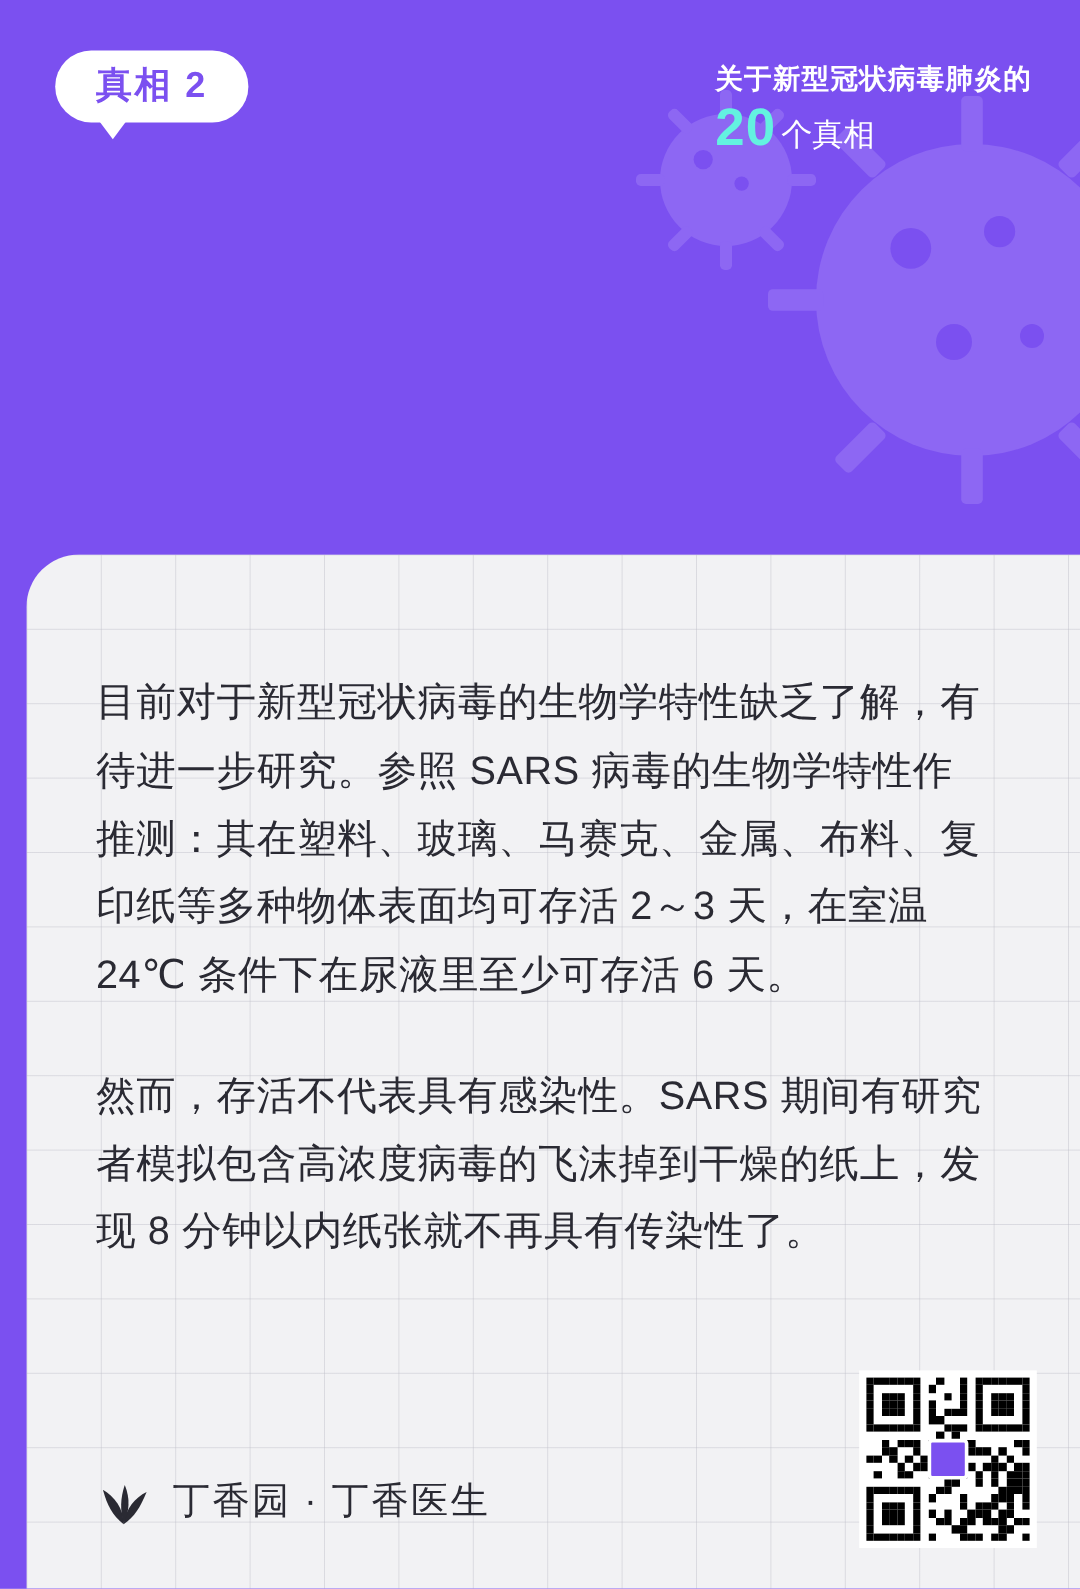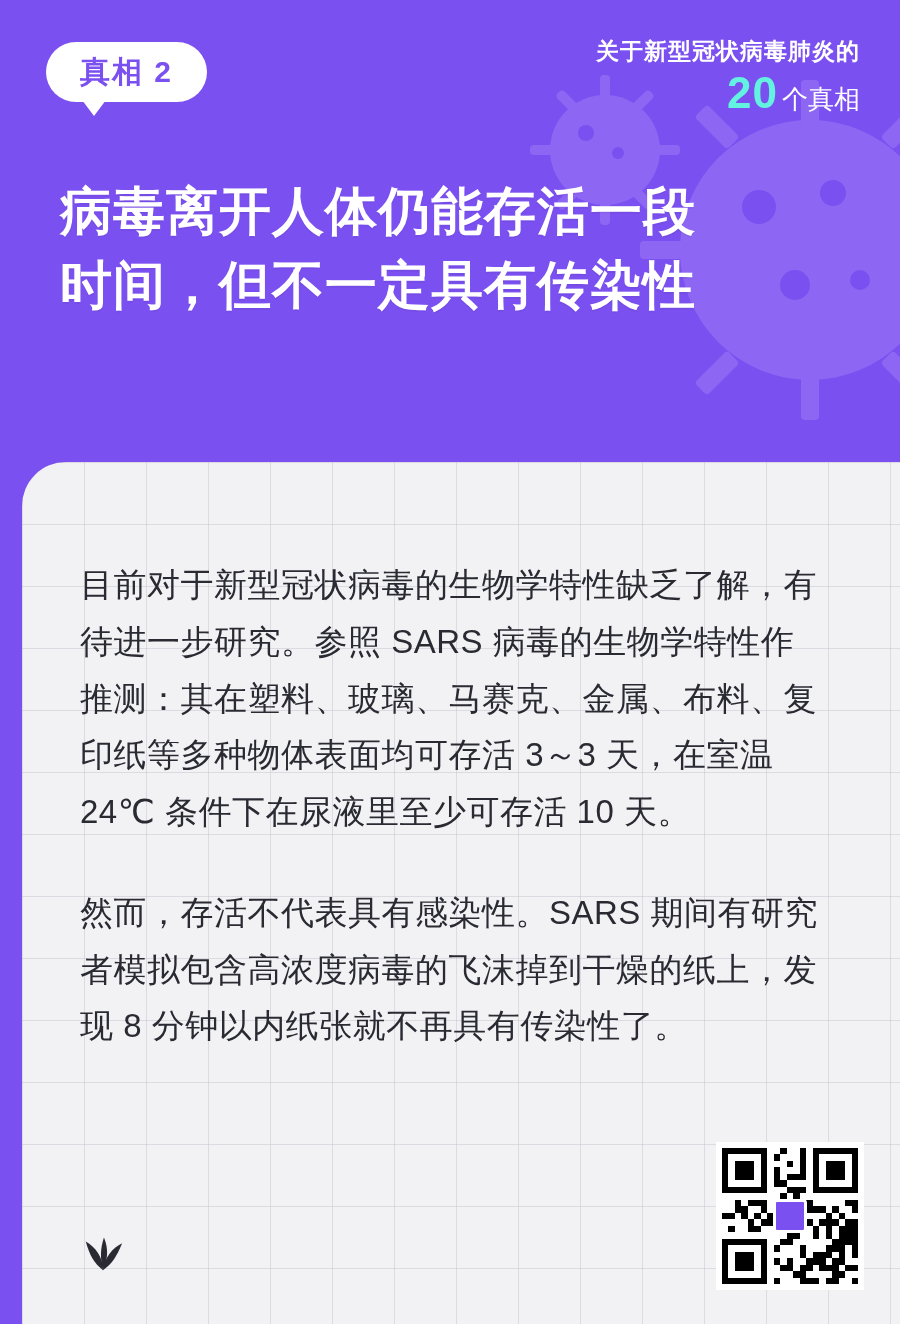--- a/index.html
+++ b/index.html
@@ -70,22 +70,21 @@
     bottom: -14px;
     width: 0; height: 0;
     border-left: 12px solid transparent;
     border-right: 12px solid transparent;
     border-top: 16px solid #ffffff;
   }
 
   .series {
     position: absolute;
     right: 40px;
-    top: 40px;
-    text-align: right;
+    top: 54px;
     line-height: 1;
   }
   .series-line1 {
     color: #ffffff;
     font-size: 23px;
     font-weight: bold;
     letter-spacing: 1px;
     white-space: nowrap;
   }
   .series-line2 {
@@ -231,37 +230,37 @@
     <div class="badge-tail"></div>
   </div>
 
   <div class="series">
     <div class="series-line1">关于新型冠状病毒肺炎的</div>
     <div class="series-line2">
       <span class="series-num">20</span><span class="series-suffix">个真相</span>
     </div>
   </div>
 
-  <div class="headline">病毒离开人体仍能存活一段时间，但不一定具有传染性</div>
 </div>
 
 <div class="card">
   <div class="card-inner">
-    <p class="para">目前对于新型冠状病毒的生物学特性缺乏了解，有待进一步研究。参照 SARS 病毒的生物学特性作推测：其在塑料、玻璃、马赛克、金属、布料、复印纸等多种物体表面均可存活 3～3 天，在室温 24℃ 条件下在尿液里至少可存活 10 天。</p>
+    <p class="para">目前对于新型冠状病毒的生物学特性缺乏了解，有待进一步研究。参照 SARS 病毒的生物学特性作推测：其在塑料、玻璃、马赛克、金属、布料、复印纸等多种物体表面均可存活 2～3 天，在室温 24℃ 条件下在尿液里至少可存活 6 天。</p>
     <p class="para">然而，存活不代表具有感染性。SARS 期间有研究者模拟包含高浓度病毒的飞沫掉到干燥的纸上，发现 8 分钟以内纸张就不再具有传染性了。</p>
   </div>
 
   <div class="footer">
     <span class="leaf-logo">
       <svg viewBox="0 0 48 48" width="46" height="46" aria-hidden="true">
         <path d="M24 44 C24 30 16 20 6 14 C10 28 14 36 24 44 Z" fill="#2A2A33"></path>
         <path d="M24 44 C26 30 34 21 44 16 C38 30 34 37 24 44 Z" fill="#2A2A33"></path>
         <path d="M24 44 C21 32 21 22 25 10 C30 22 29 33 24 44 Z" fill="#2A2A33"></path>
       </svg>
     </span>
+    <span class="brand">丁香园 · 丁香医生</span>
   </div>
 
   <div class="qr">
     <div class="qr-grid" id="qr-grid">
         <div class="qr-cell"></div>
         <div class="qr-cell"></div>
         <div class="qr-cell"></div>
         <div class="qr-cell"></div>
         <div class="qr-cell"></div>
         <div class="qr-cell"></div>

